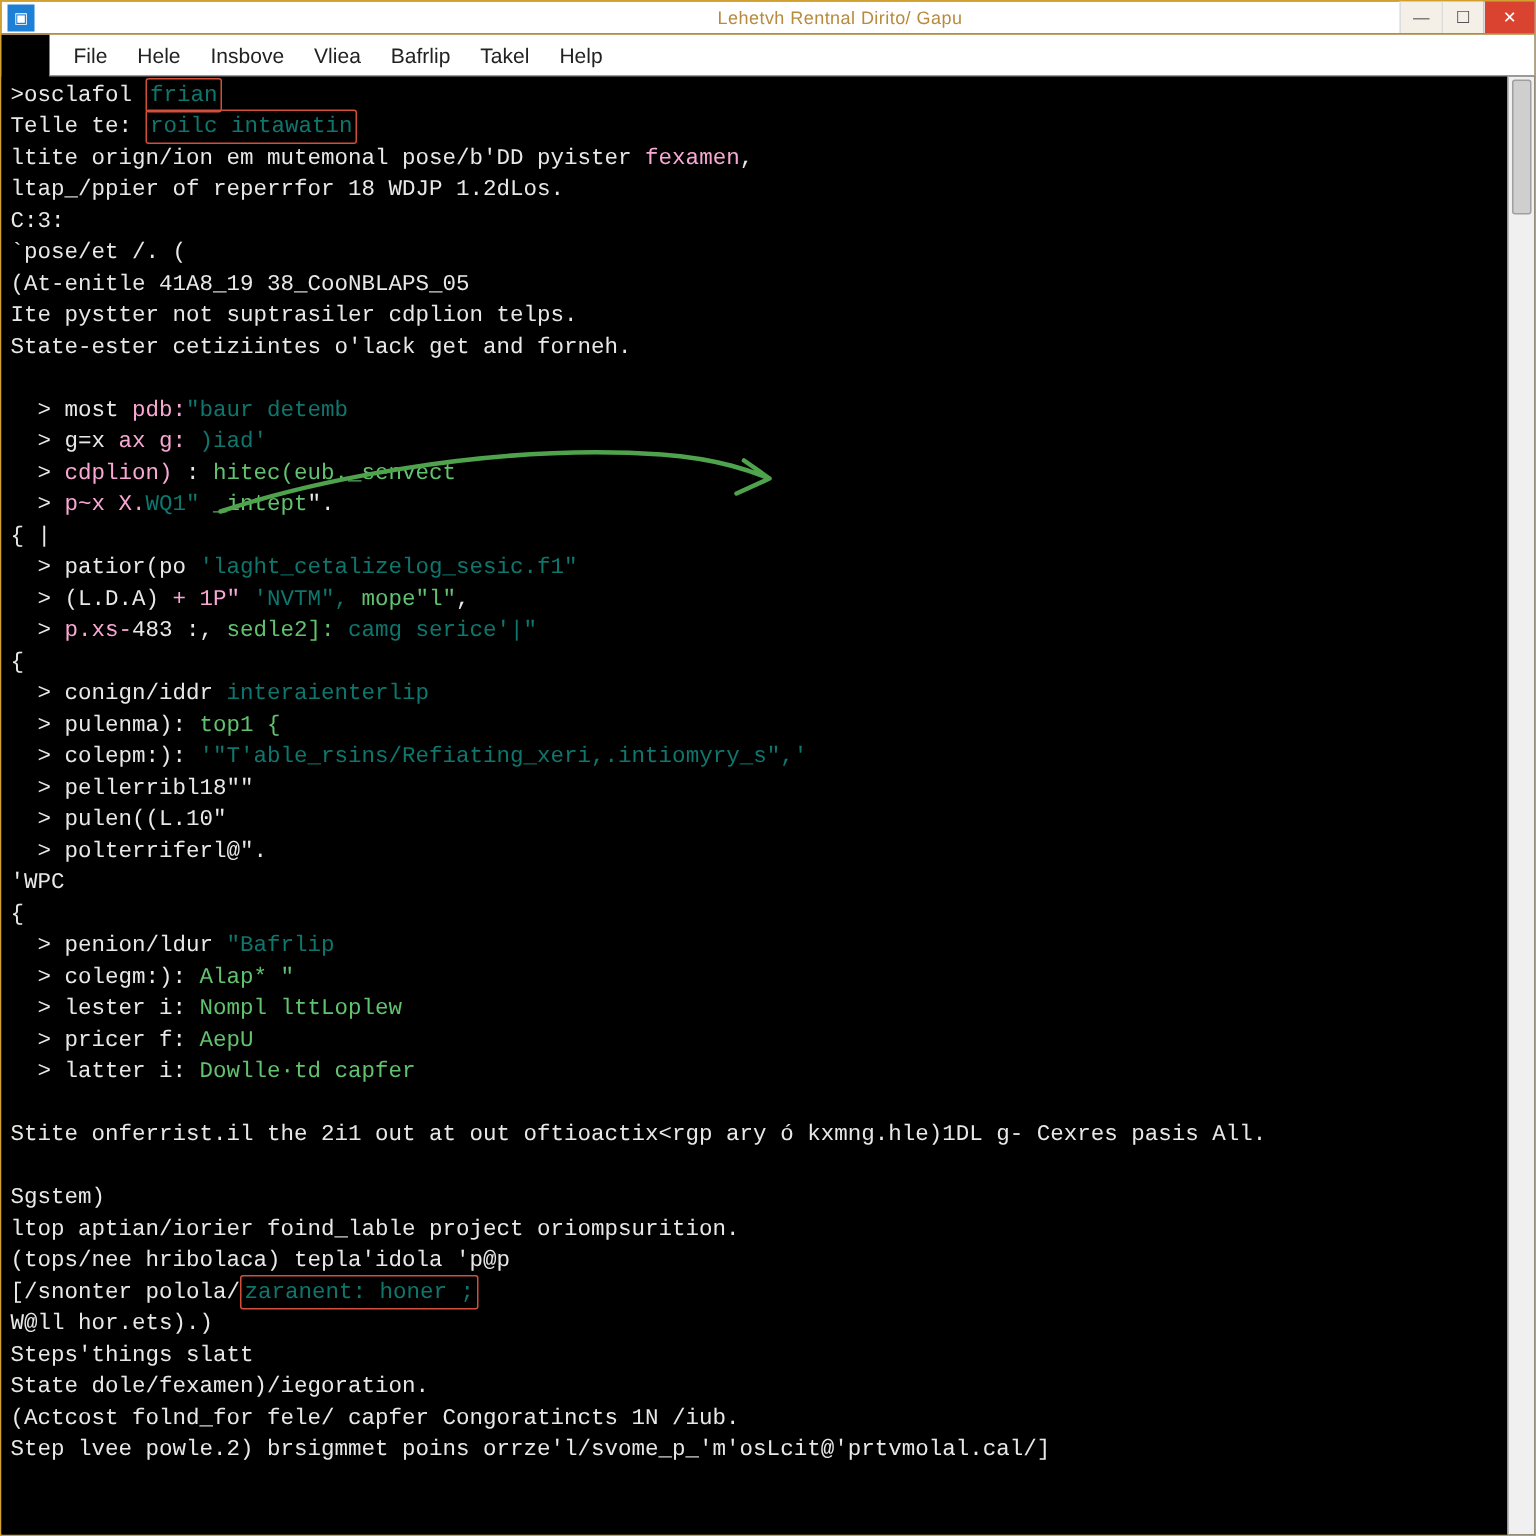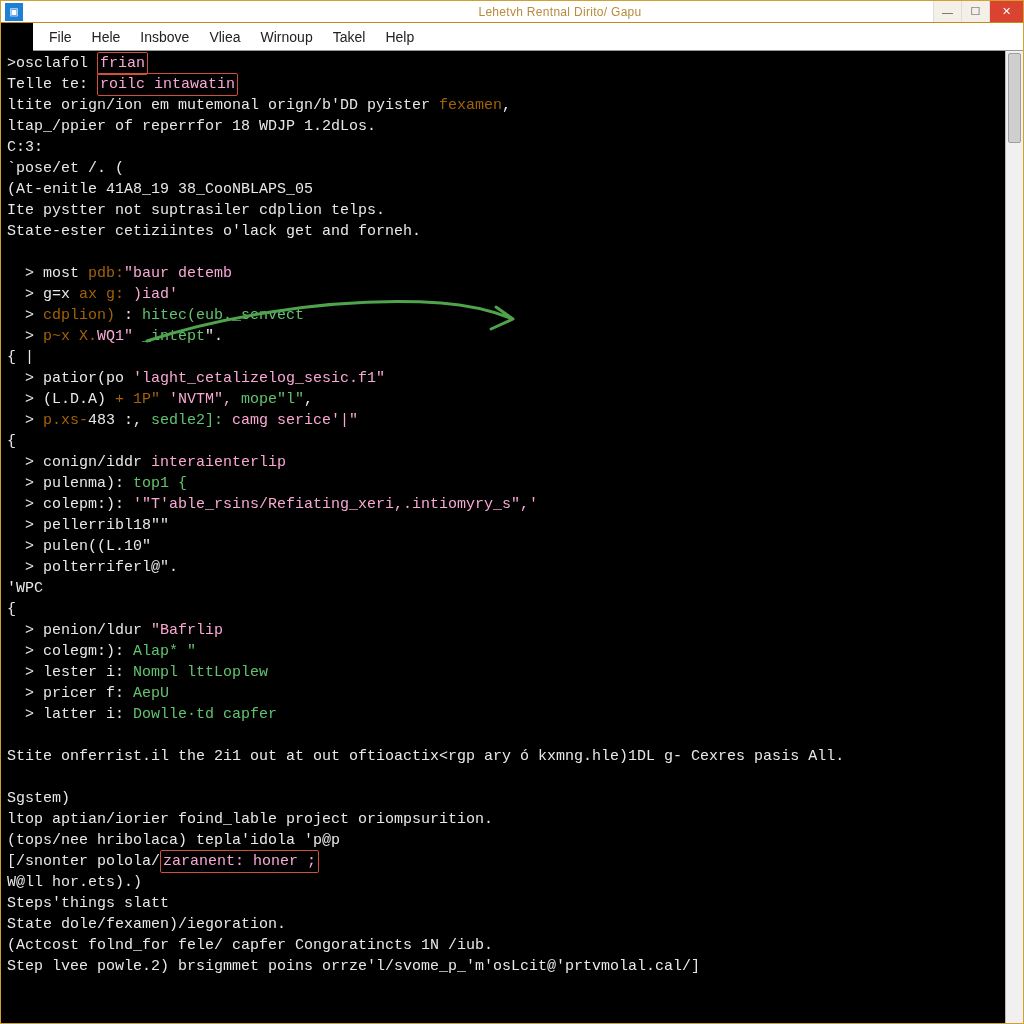--- a/index.html
+++ b/index.html
@@ -33,23 +33,23 @@
   }
   .menu-item { padding: 3px 10px; cursor:default; }
 
   .term-wrap { flex:1; position:relative; background:#000; }
   .terminal {
     position:absolute; inset:0; right:18px;
     font-family: Consolas, "Courier New", monospace;
     font-size: 15px; line-height: 21px; color:#e8e8e8;
     padding: 2px 6px 6px 6px; white-space: pre; overflow:hidden;
   }
-  .terminal .y  { color:#f9a8d4; }
+  .terminal .y  { color:#0f766e; }
   .terminal .g  { color:#61c36f; }
-  .terminal .gr { color:#a16207; }
+  .terminal .gr { color:#f9a8d4; }
   .terminal .w  { color:#e8e8e8; }
 
   .box-red {
     display:inline-block; border:1.5px solid #d24f3a; border-radius:2px;
     padding: 0 2px; margin:-1px 0;
   }
 
   
   .ann-arrow {
     position:absolute; pointer-events:none;
@@ -78,29 +78,29 @@
       <div class="win-btn">☐</div>
       <div class="win-btn close">✕</div>
     </div>
   </div>
 
   <div class="menubar">
     <div class="menu-item">File</div>
     <div class="menu-item">Hele</div>
     <div class="menu-item">Insbove</div>
     <div class="menu-item">Vliea</div>
-    <div class="menu-item">Wirnoup</div>
+    <div class="menu-item">Bafrlip</div>
     <div class="menu-item">Takel</div>
     <div class="menu-item">Help</div>
   </div>
 
   <div class="term-wrap">
     <div class="terminal"><span class="w">&gt;osclafol </span><span class="box-red"><span class="y">frian</span></span>
 <span class="w">Telle te: </span><span class="box-red"><span class="y">roilc intawatin</span></span>
-<span class="w">ltite orign/ion em mutemonal orign/b'DD pyister </span><span class="gr">fexamen</span><span class="w">,</span>
+<span class="w">ltite orign/ion em mutemonal pose/b'DD pyister </span><span class="gr">fexamen</span><span class="w">,</span>
 <span class="w">ltap_/ppier of reperrfor 18 WDJP 1.2dLos.</span>
 <span class="w">C:3:</span>
 <span class="w">`pose/et /. (</span>
 <span class="w">(At-enitle 41A8_19 38_CooNBLAPS_05</span>
 <span class="w">Ite pystter not suptrasiler cdplion telps.</span>
 <span class="w">State-ester cetiziintes o'lack get and forneh.</span>
 <span class="w"></span>
 <span class="w">  &gt; most </span><span class="gr">pdb:</span><span class="y">"baur detemb</span>
 <span class="w">  &gt; g=x </span><span class="gr">ax g:</span><span class="y"> )iad'</span>
 <span class="w">  &gt; </span><span class="gr">cdplion) </span><span class="w">: </span><span class="g">hitec(eub._senvect</span>

